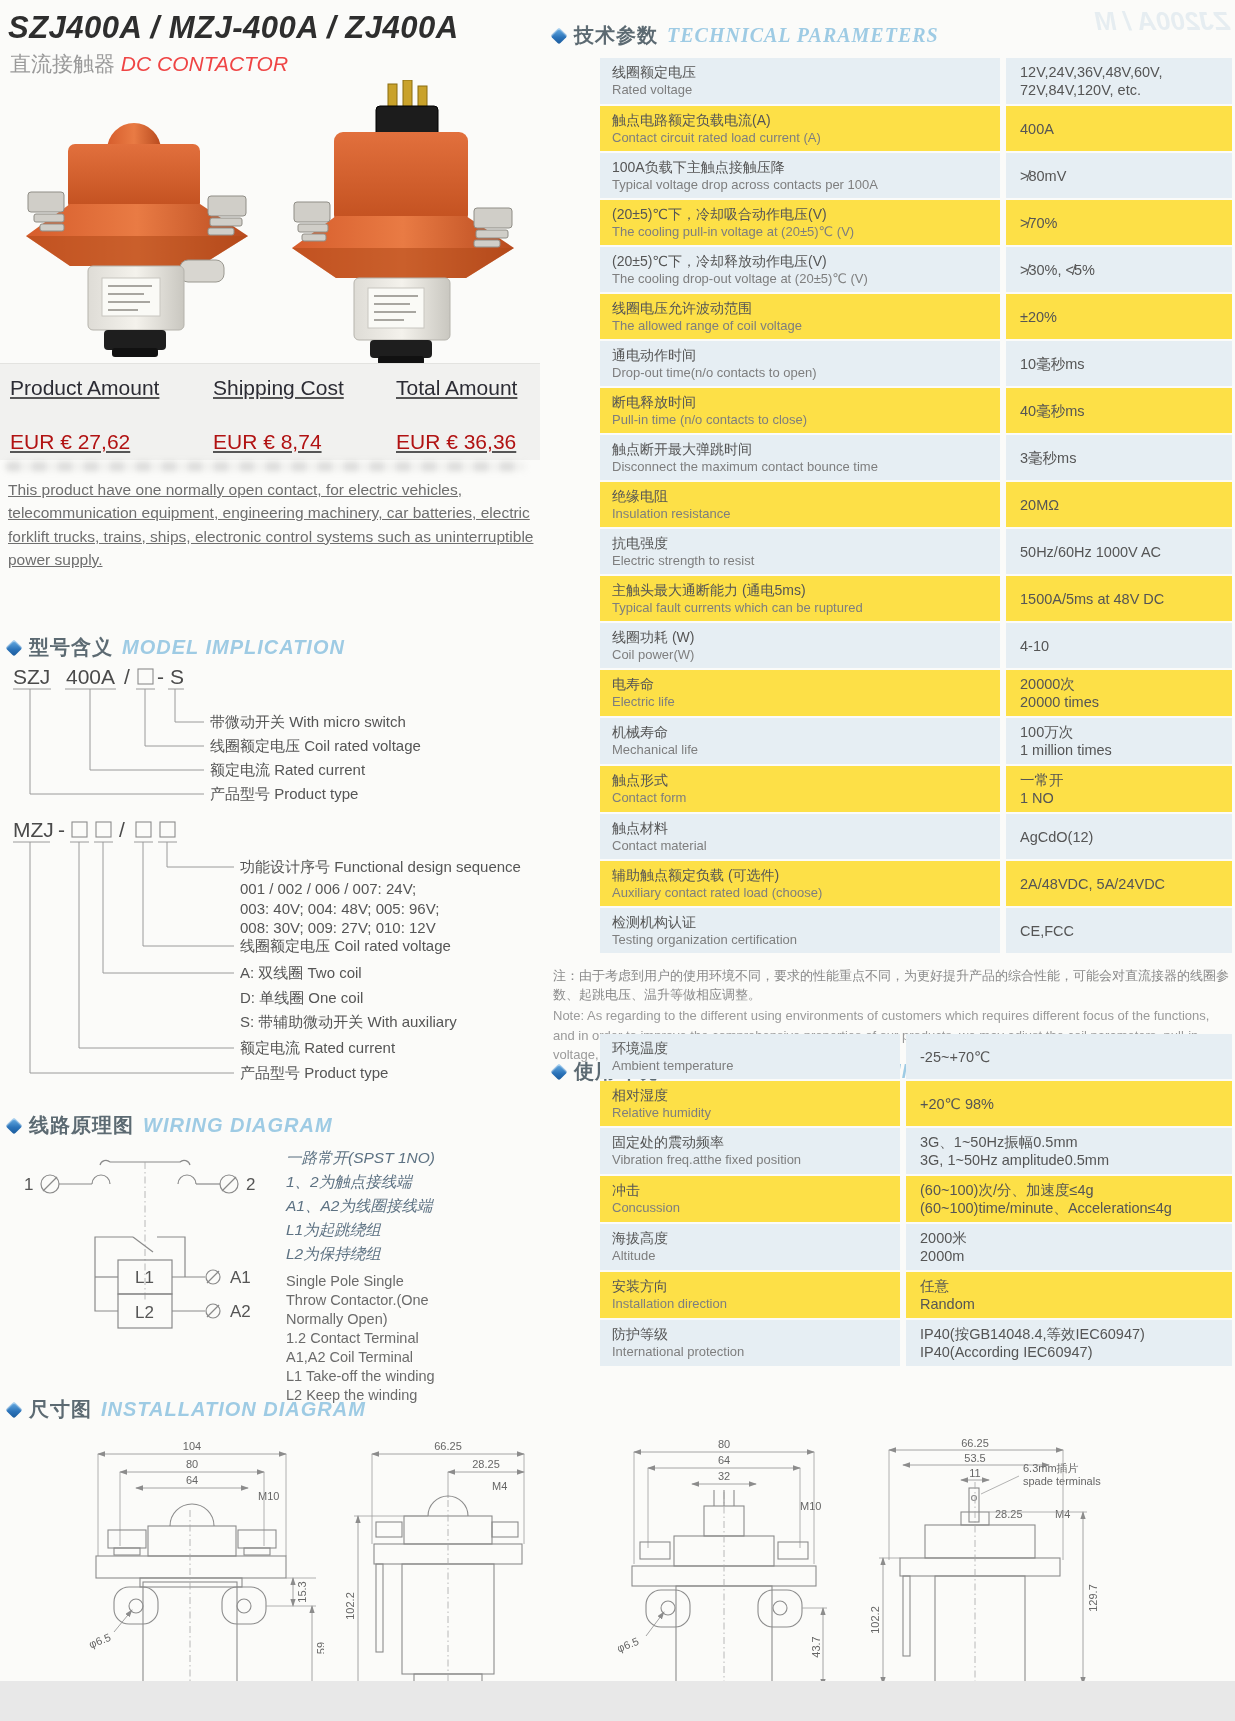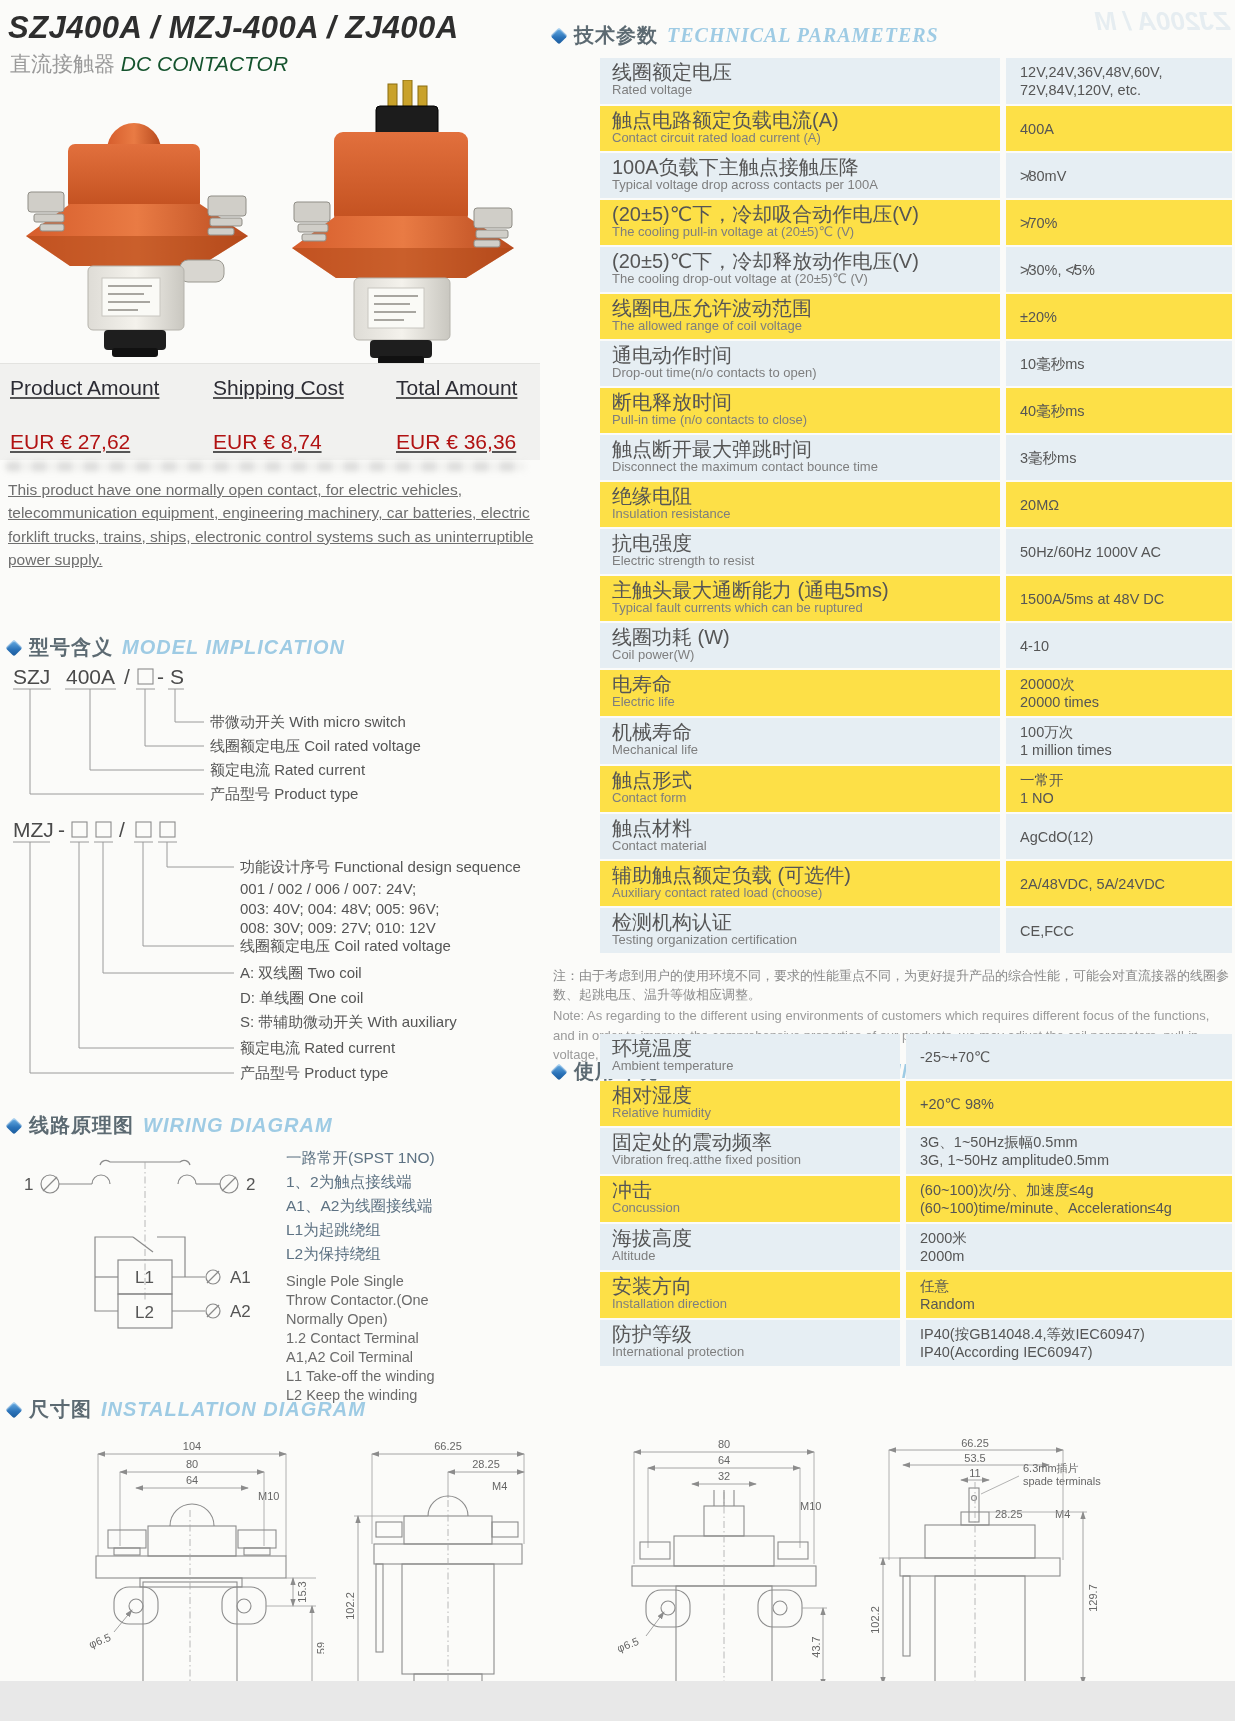--- a/index.html
+++ b/index.html
@@ -2,21 +2,21 @@
 <html><head>
 <meta charset="utf-8">
 <style>
   html,body{margin:0;padding:0;background:#e8e8e8;}
   #page{position:relative;width:1235px;height:1681px;background:#fbfbf9;overflow:hidden;
         font-family:"Liberation Sans","DejaVu Sans",sans-serif;color:#555;}
   .abs{position:absolute;}
   
   .title{font-size:31px;font-weight:800;font-style:italic;color:#2e2e2e;letter-spacing:.5px;}
   .subtitle{font-size:21px;color:#9a9a9a;}
-  .subtitle .en{font-style:italic;color:#14532d;}
+  .subtitle .en{font-style:italic;color:#ef4444;}
   .watermark{font-size:26px;font-weight:700;font-style:italic;color:rgba(140,175,205,.18);
              transform:scaleX(-1);}
   
   .priceblock{background:#f1f1ef;border-top:1px solid #e3e3e0;}
   .pcol{position:absolute;top:12px;text-decoration:underline;}
   .plabel{font-size:21px;color:#2c2c34;}
   .pvalue{font-size:21px;color:#b11212;margin-top:30px;}
   .smudge{background:repeating-linear-gradient(90deg,rgba(120,120,120,.25) 0 14px,rgba(180,180,180,.12) 14px 26px);
           filter:blur(3px);border-radius:3px;}
   .desc{font-size:15.5px;line-height:1.5;color:#6e6e6e;}
@@ -24,21 +24,21 @@
   .shead{display:flex;align-items:center;gap:9px;}
   .dmnd{width:12px;height:12px;background:linear-gradient(135deg,#6db3e8 0%,#2a72b8 60%,#1b5a9a 100%);
         transform:rotate(45deg);border-radius:2px;flex:0 0 auto;box-shadow:inset 1px 1px 1px rgba(255,255,255,.5);}
   .shead .zh{font-size:20px;font-weight:700;color:#5c6a72;letter-spacing:1px;}
   .shead .en{font-size:20px;font-weight:700;font-style:italic;color:#9ecbe4;letter-spacing:1px;}
   
   .trow{display:flex;margin-bottom:2px;}
   .trow>div{background:#fde047;}
   .trow:nth-child(odd)>div{background:#e6eef3;}
   .tlab{padding:5px 8px 5px 12px;box-sizing:border-box;}
-  .tlab .zh{font-size:20px;color:#555;line-height:19px;}
+  .tlab .zh{font-size:14px;color:#555;line-height:19px;}
   .tlab .en{font-size:13px;color:#7e7e7e;line-height:16px;}
   .tval{flex:1;margin-left:6px;padding:5px 6px 5px 14px;font-size:14.5px;color:#555;
         line-height:18px;white-space:pre-line;display:flex;flex-direction:column;justify-content:center;}
   #tech-table .tlab{width:400px;}
   #env-table .tlab{width:300px;}
   .notes{font-size:13px;line-height:1.48;}
   .notes .zh{color:#8a8a8a;margin-bottom:2px;}
   .notes .en{color:#9a9a9a;}
   
   .wz div{font-size:15.5px;color:#5d7283;line-height:24px;}
@@ -274,21 +274,21 @@
       <line x1="152" y1="169" x2="185" y2="169" class="wire"></line>
       <circle cx="193" cy="135" r="7" class="wire"></circle>
         <line x1="187" y1="141" x2="199" y2="129" class="wire"></line>
       <circle cx="193" cy="169" r="7" class="wire"></circle>
         <line x1="187" y1="175" x2="199" y2="163" class="wire"></line>
       <text class="wtx" x="210" y="141">A1</text>
       <text class="wtx" x="210" y="175">A2</text>
     </g>
   </svg>
 
-  <div class="abs wz" style="left:286px;top:1146px;width:255px;">
+  <div class="abs wz" style="left:286px;top:1146px;width:255px;font-style:italic;">
   <div>一路常开(SPST 1NO)</div>
 
   <div>1、2为触点接线端</div>
 
   <div>A1、A2为线圈接线端</div>
 
   <div>L1为起跳绕组</div>
 
   <div>L2为保持绕组</div>
 </div>

